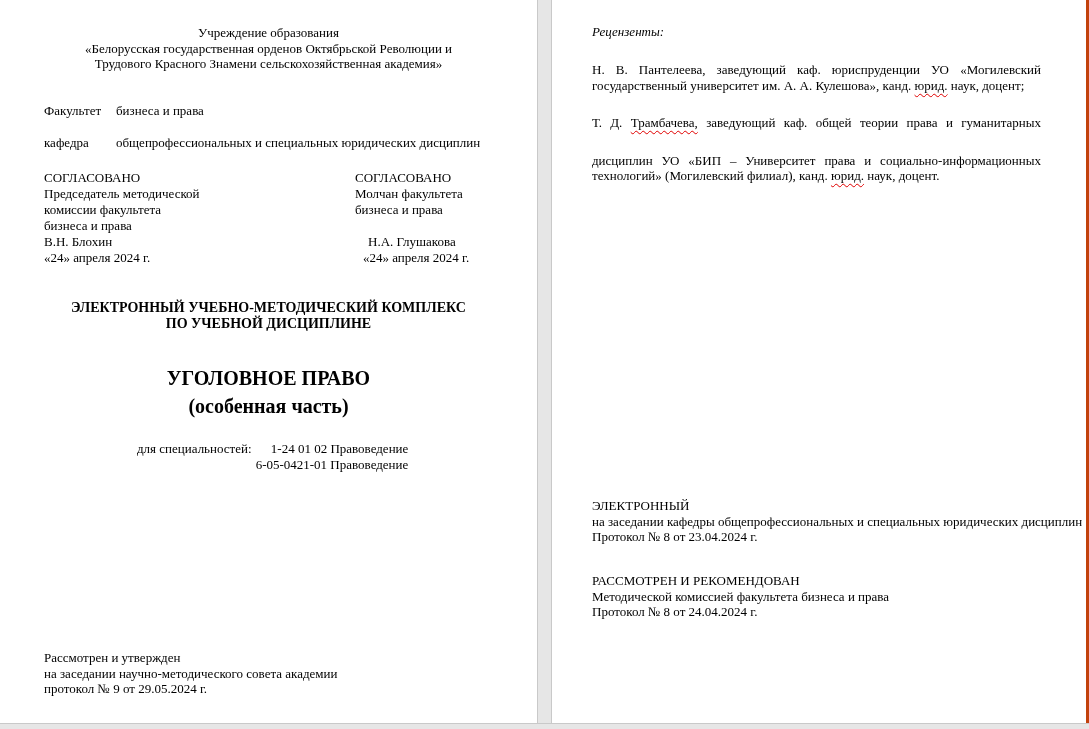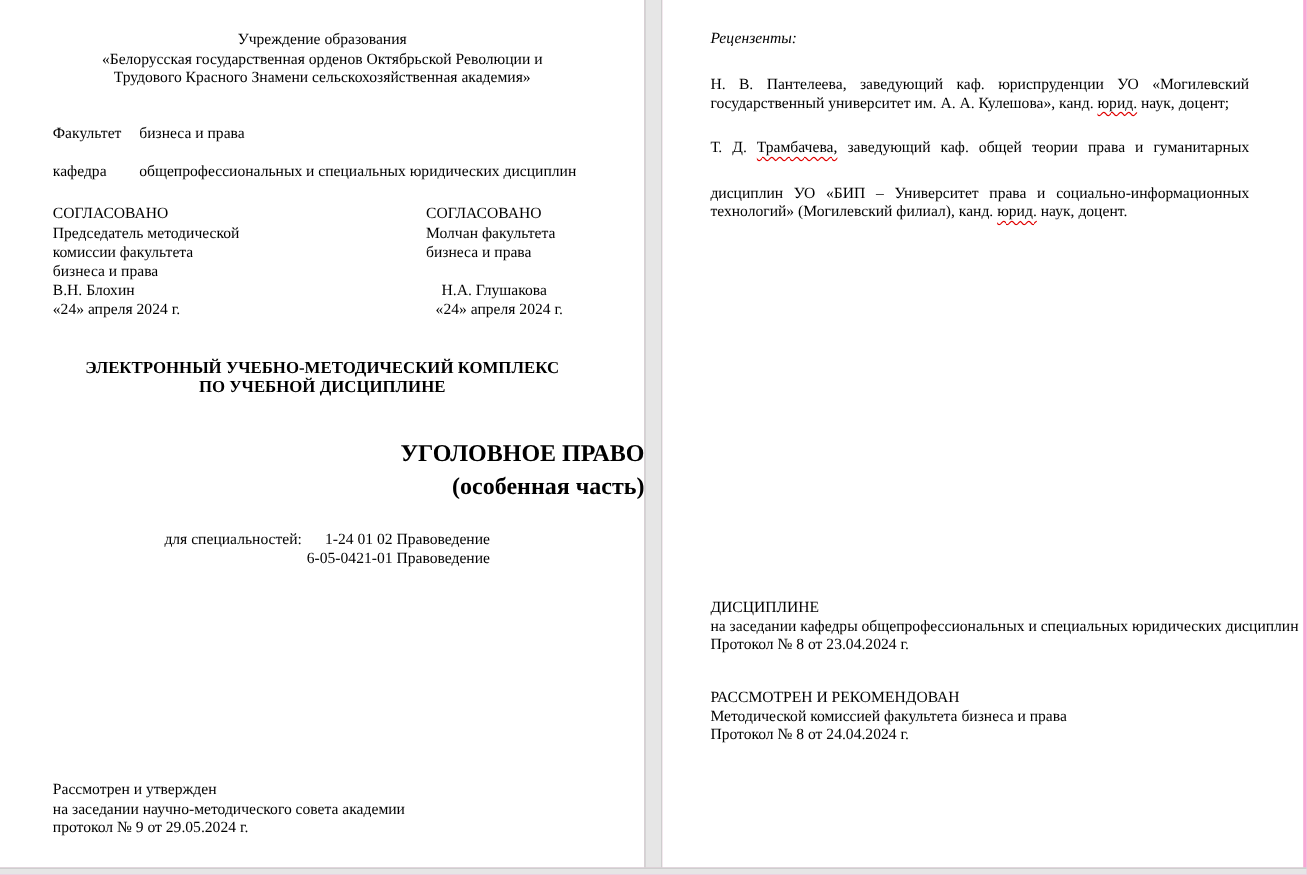--- a/index.html
+++ b/index.html
@@ -1,18 +1,18 @@
 <!DOCTYPE html>
 <html><head>
 <meta charset="utf-8">
 <style>
   html,body{margin:0;padding:0;background:#e8e8e8;}
   .canvas{
     position:relative;width:1089px;height:729px;overflow:hidden;
-    background:#f9a8d4;
+    background:#c2410c;
     font-family:"Liberation Serif","DejaVu Serif",serif;
     color:#000;
   }
   .page{position:absolute;top:0;height:723px;background:#fff;}
   .page-left{left:0;width:537px;}
   .page-right{left:552px;width:534px;}
   .page-gap{position:absolute;top:0;left:537px;width:15px;height:723px;
     background:#e6e6e6;border-left:1px solid #c9c9c9;border-right:1px solid #c9c9c9;box-sizing:border-box;}
   .bottom-gap{position:absolute;top:723px;left:0;width:1089px;height:6px;
     background:#e6e6e6;border-top:1px solid #c9c9c9;box-sizing:border-box;}
@@ -79,21 +79,21 @@
       <div class="line"></div>
       <div class="line indent-13">Н.А. Глушакова</div>
       <div class="line indent-8">«24» апреля 2024 г.</div>
     </div>
 
     <div class="blk center doc-type" style="top:300px;">
       <div>ЭЛЕКТРОННЫЙ УЧЕБНО-МЕТОДИЧЕСКИЙ КОМПЛЕКС</div>
       <div>ПО УЧЕБНОЙ ДИСЦИПЛИНЕ</div>
     </div>
 
-    <div class="blk center main-title" style="top:364px;text-align:right;">
+    <div class="blk center main-title" style="top:364px;">
       <div>УГОЛОВНОЕ ПРАВО</div>
       <div>(особенная часть)</div>
     </div>
 
     <div class="blk spec-row" style="top:441px;left:137px;">
       <span class="spec-label">для специальностей:</span>
       <span>
         <div class="line nowrap">1-24 01 02 Правоведение</div>
         <div class="line nowrap">6-05-0421-01 Правоведение</div>
       </span>
@@ -116,21 +116,21 @@
 
     <div class="blk rev-par" style="top:40px;left:40px;">
       <div class="rev-line just"><span>Н. В. Пантелеева, заведующий каф. юриспруденции УО «Могилевский</span></div>
       <div class="rev-line"><span>государственный университет им. А. А. Кулешова», канд. </span><span class="misspell">юрид.</span><span> наук, доцент;</span></div>
       <div class="rev-line just"><span>Т. Д. </span><span class="misspell">Трамбачева,</span><span> заведующий каф. общей теории права и гуманитарных</span></div>
       <div class="rev-line just"><span>дисциплин УО «БИП – Университет права и социально-информационных</span></div>
       <div class="rev-line"><span>технологий» (Могилевский филиал), канд. </span><span class="misspell">юрид.</span><span> наук, доцент.</span></div>
     </div>
 
     <div class="blk" style="top:498px;left:40px;width:455px;">
-      <div class="line">ДИСЦИПЛИНЕ</div>
+      <div class="line">ЭЛЕКТРОННЫЙ</div>
       <div class="line nowrap">на заседании кафедры общепрофессиональных и специальных юридических дисциплин</div>
       <div class="line">Протокол № 8 от 23.04.2024 г.</div>
     </div>
 
     <div class="blk" style="top:573px;left:40px;width:455px;">
       <div class="line">РАССМОТРЕН И РЕКОМЕНДОВАН</div>
       <div class="line">Методической комиссией факультета бизнеса и права</div>
       <div class="line">Протокол № 8 от 24.04.2024 г.</div>
     </div>
 

